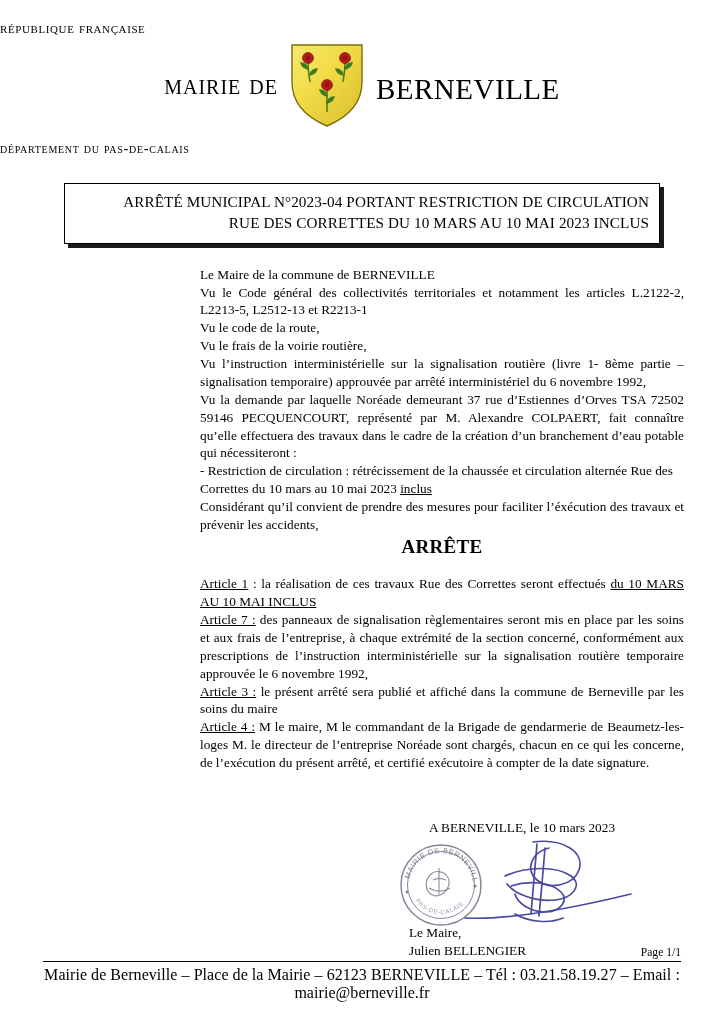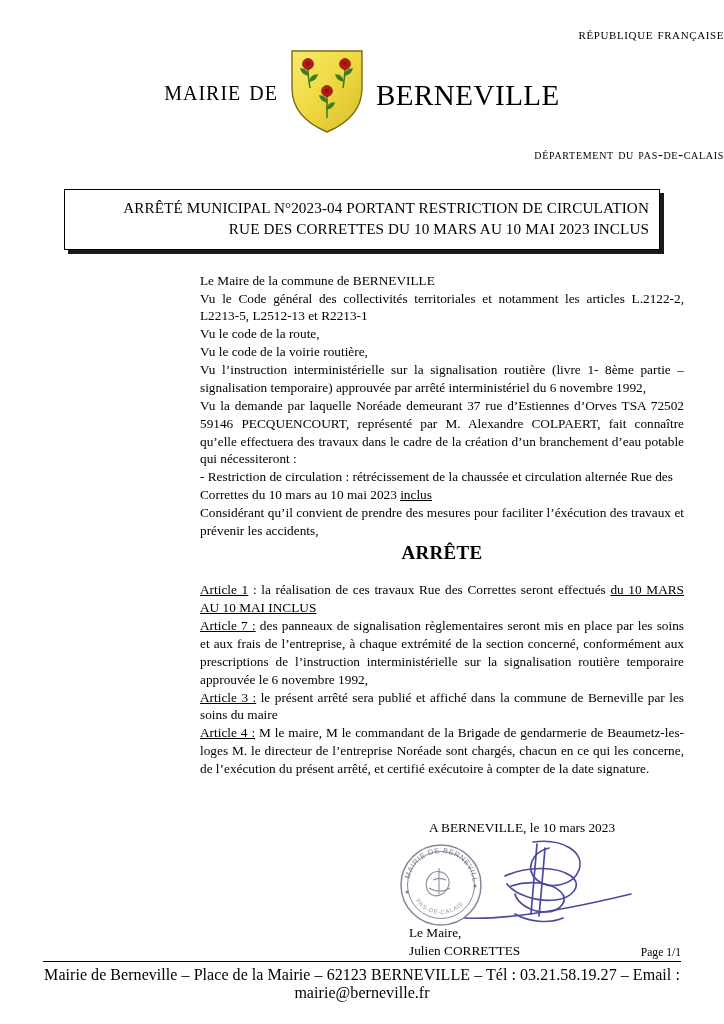--- a/index.html
+++ b/index.html
@@ -17,22 +17,22 @@
   }
 
   .page {
     position: absolute;
     inset: 0;
     background: #ffffff;
   }
 
   
   .header {
-    padding-top: 26px;
-    text-align: right;
+    padding-top: 20px;
+    text-align: left;
   }
   .republique {
     font-size: 15.5px;
     letter-spacing: 0.6px;
     line-height: 1;
     font-variant: small-caps;
     text-transform: lowercase;
   }
   .republique::first-letter { font-size: 1em; }
 
@@ -235,21 +235,21 @@
       <div class="title-line">ARRÊTÉ MUNICIPAL N°2023-04 PORTANT RESTRICTION DE CIRCULATION</div>
       <div class="title-line">RUE DES CORRETTES DU 10 MARS AU 10 MAI 2023 INCLUS</div>
     </div>
   </div>
 
   <div class="body-block">
 
     <p>Le Maire de la commune de BERNEVILLE</p>
     <p class="just">Vu le Code général des collectivités territoriales et notamment les articles L.2122-2, L2213-5, L2512-13 et R2213-1</p>
     <p>Vu le code de la route,</p>
-    <p>Vu le code de la voirie routière,</p>
+    <p>Vu le frais de la voirie routière,</p>
     <p class="just">Vu l’instruction interministérielle sur la signalisation routière (livre 1- 8ème partie – signalisation temporaire) approuvée par arrêté interministériel du 6 novembre 1992,</p>
     <p class="just">Vu la demande par laquelle Noréade demeurant 37 rue d’Estiennes d’Orves TSA 72502 59146 PECQUENCOURT, représenté par M. Alexandre COLPAERT, fait connaître qu’elle effectuera des travaux dans le cadre de la création d’un branchement d’eau potable qui nécessiteront :</p>
 
     <p><span>- Restriction de circulation : rétrécissement de la chaussée et circulation alternée Rue des Correttes du 10 mars au 10 mai 2023 </span><span class="u">inclus</span></p>
 
     <p class="just">Considérant qu’il convient de prendre des mesures pour faciliter l’éxécution des travaux et prévenir les accidents,</p>
 
     <p class="arrete-head">ARRÊTE</p>
 
     <p class="just article first"><span class="u">Article 1</span><span> : la réalisation de ces travaux Rue des Correttes seront effectués </span><span class="u">du 10 MARS AU 10 MAI INCLUS</span></p>
@@ -302,21 +302,21 @@
           <path d="M100 12 C98 36 96 60 94 80"></path>
           <path d="M66 50 C84 44 106 46 116 56 C124 64 116 76 100 76 C84 76 72 66 70 58"></path>
           <path d="M20 82 C60 84 120 74 186 58"></path>
           <path d="M70 78 C84 86 104 88 118 82"></path>
         </g>
       </svg>
     </div>
 
     <div class="sig-names">
       <div>Le Maire,</div>
-      <div>Julien CORRETTES</div>
+      <div>Julien BELLENGIER</div>
     </div>
   </div>
 
   <div class="footer">
     <div class="page-num">Page 1/1</div>
     <div class="footer-rule"></div>
     <div class="footer-text">Mairie de Berneville – Place de la Mairie – 62123 BERNEVILLE – Tél : 03.21.58.19.27 – Email : mairie@berneville.fr</div>
   </div>
 
 </div>

